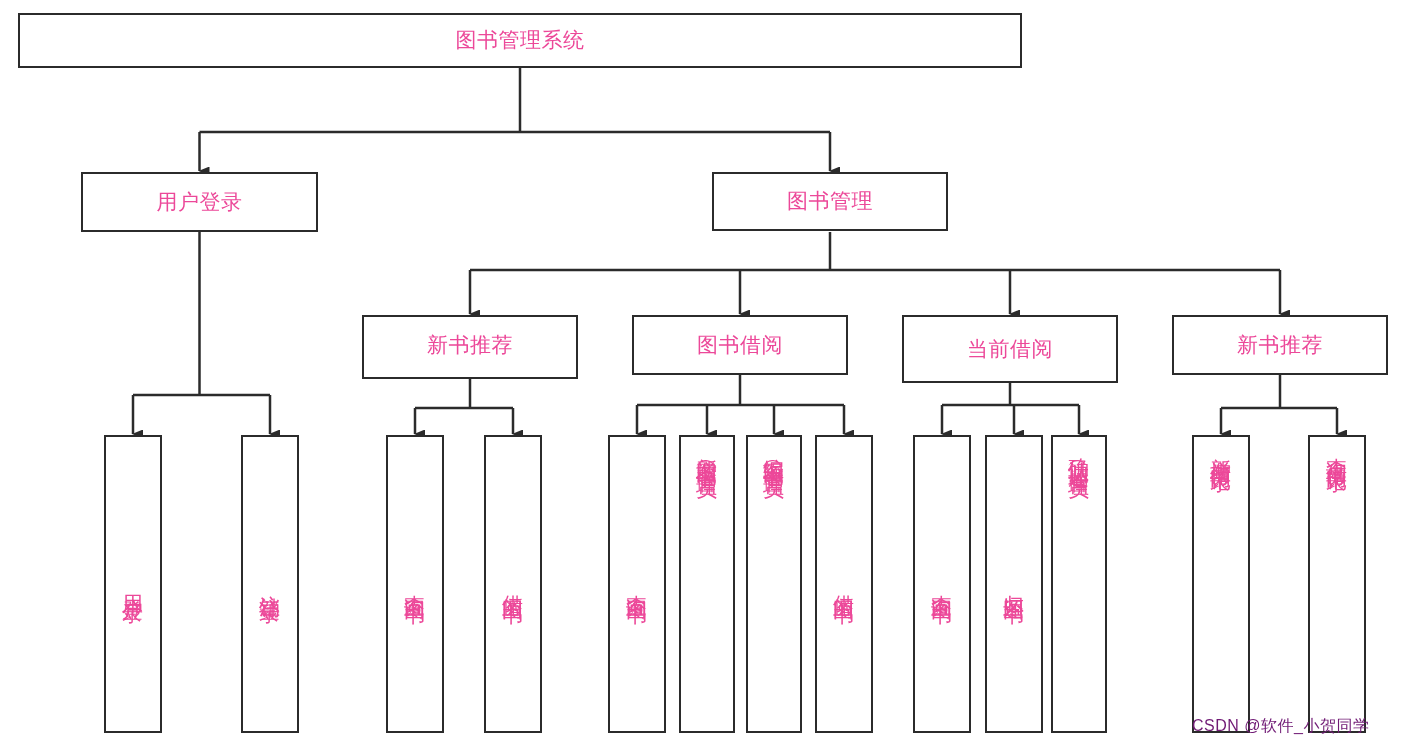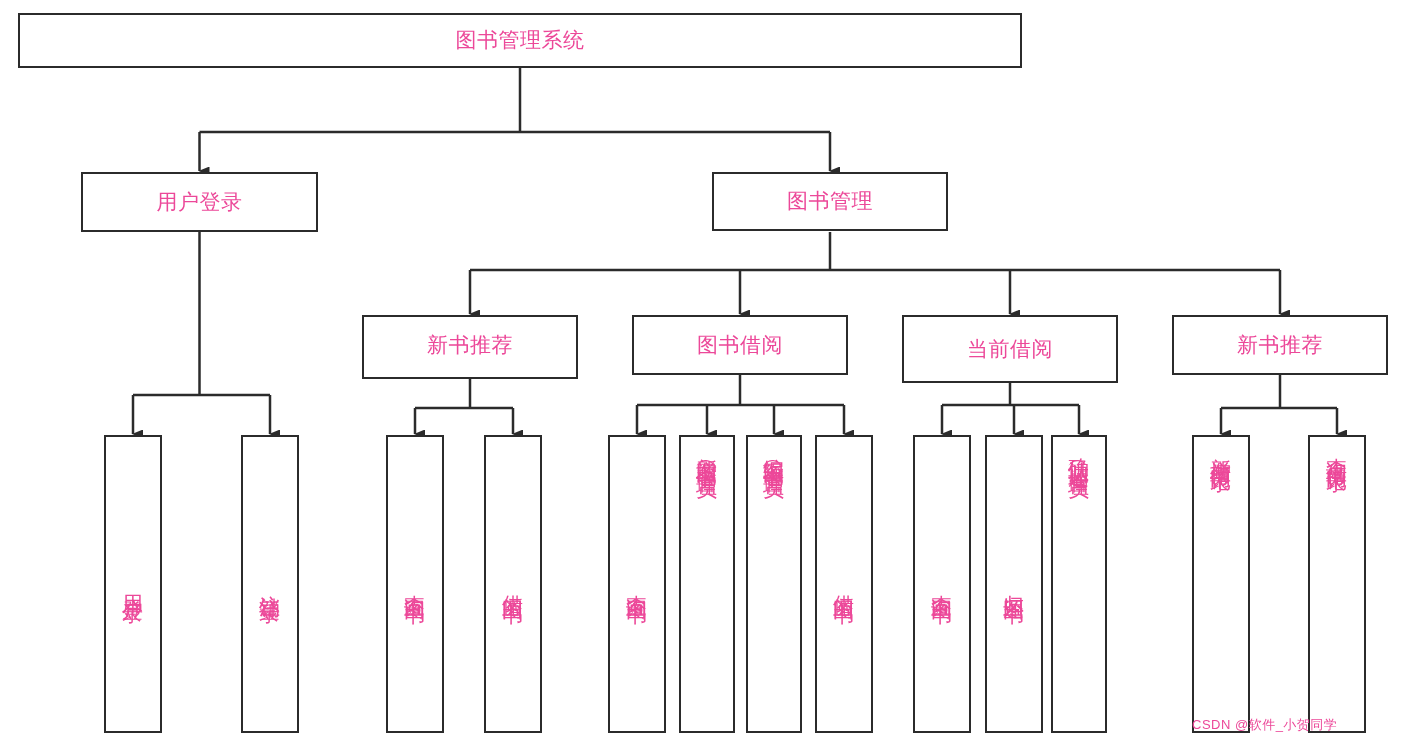--- a/index.html
+++ b/index.html
@@ -58,22 +58,22 @@
     align-items: flex-start;
     justify-content: center;
     padding-top: 4px;
   }
   .node.vertical.mid {
     align-items: center;
     padding-top: 0;
   }
   .watermark {
     position: absolute;
-    color: #ec4899;
-    font-size: 13px;
+    color: #701a75;
+    font-size: 16px;
     white-space: nowrap;
     letter-spacing: 0.5px;
   }
 </style>
 </head>
 <body>
 
 <div id="diagram-root">
   <svg id="edges" xmlns="http://www.w3.org/2000/svg">
     <defs>

